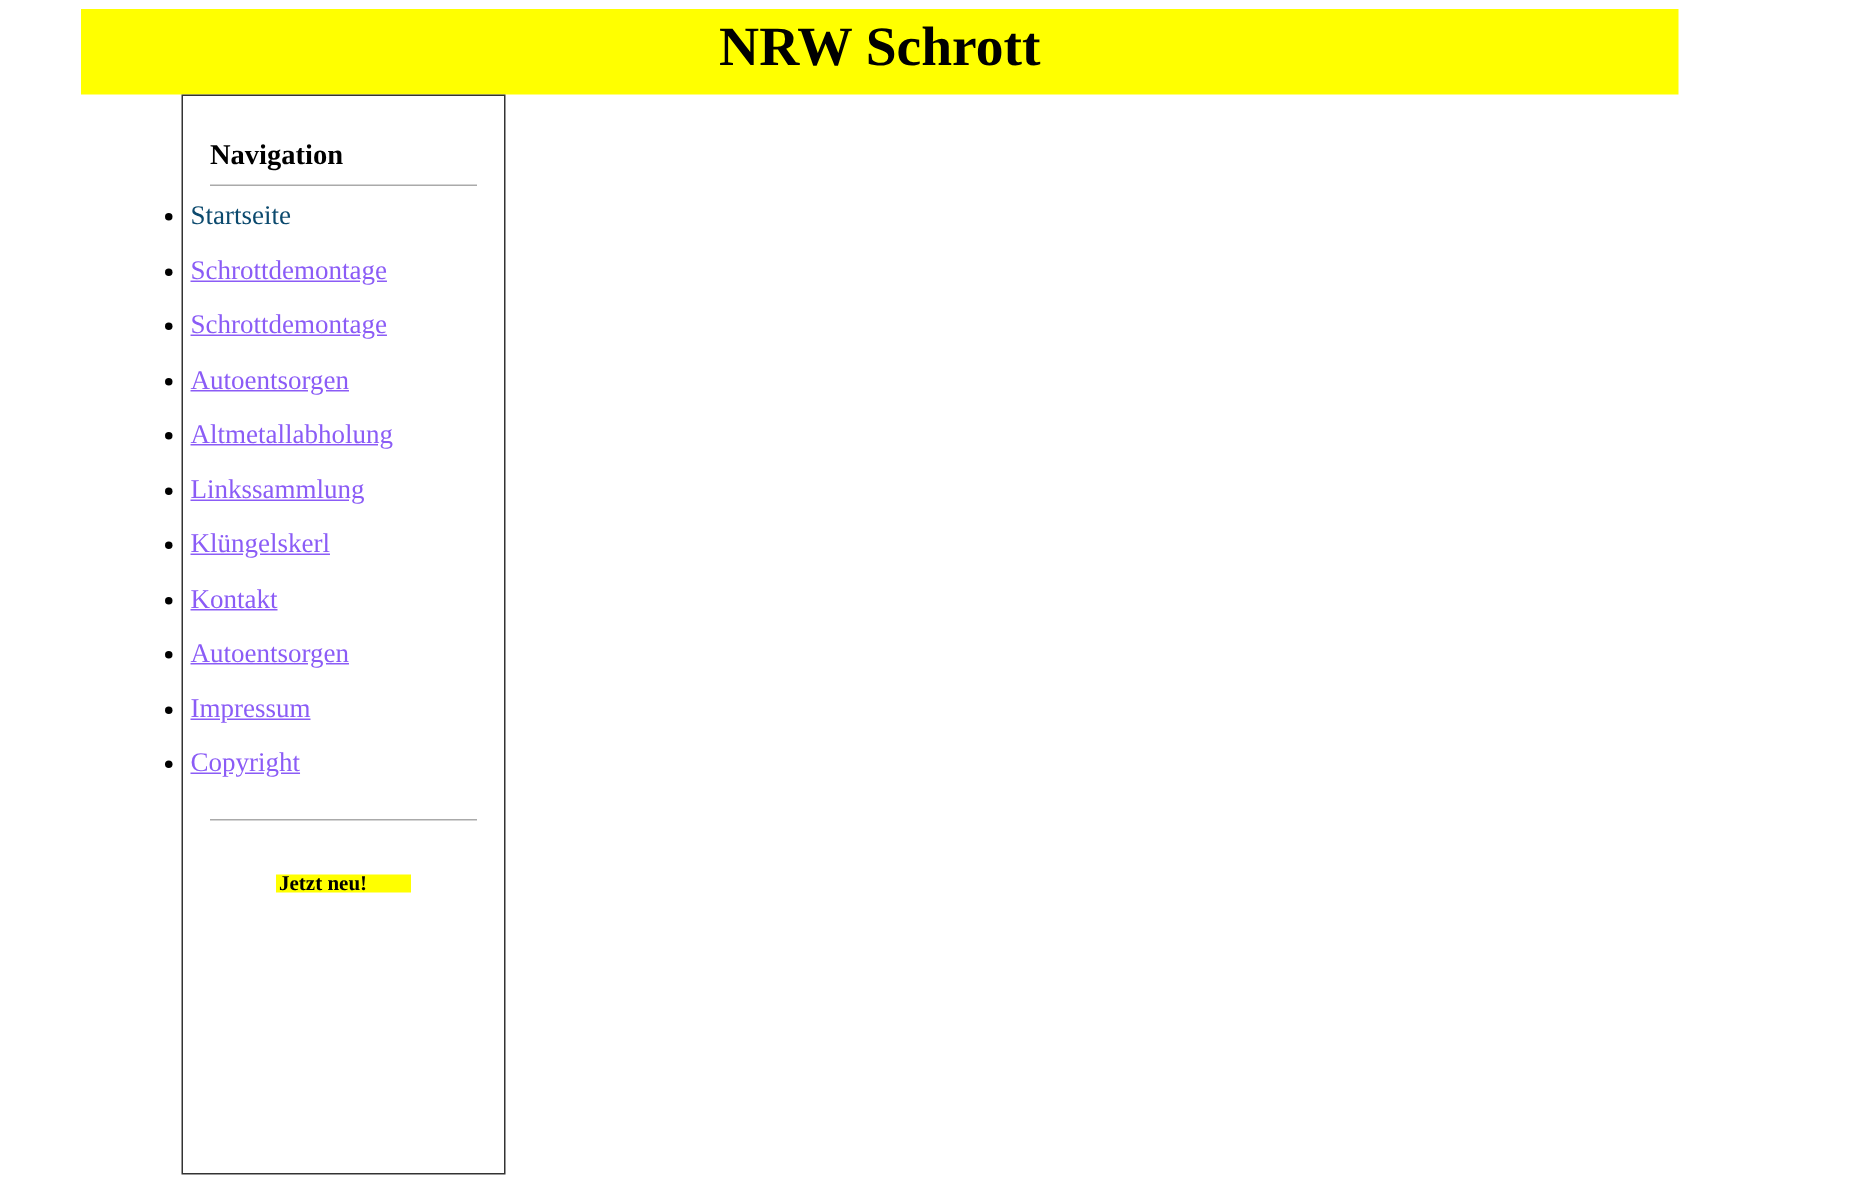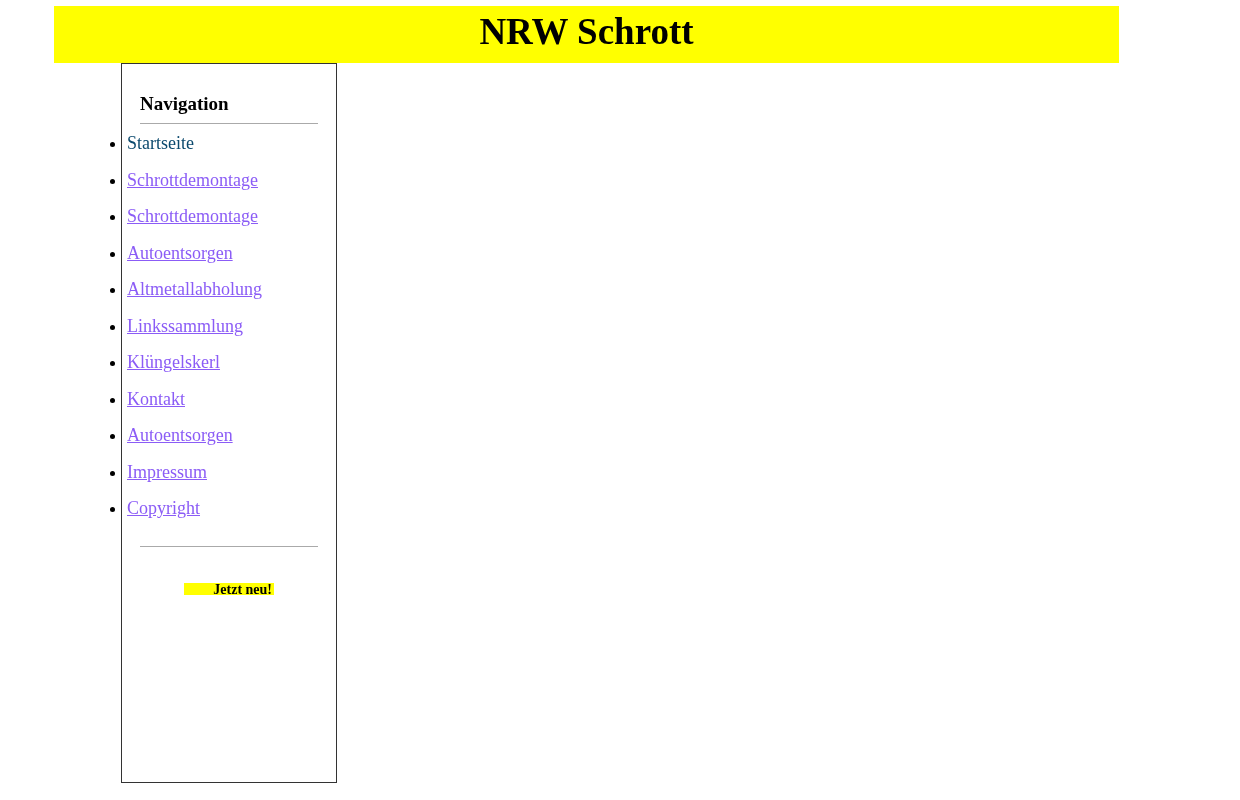--- a/index.html
+++ b/index.html
@@ -72,21 +72,21 @@
       margin: 26px 0 36px 0;
     }
     .badge {
       display: block;
       margin: 0 auto;
       width: 86px;
       background: #ffff00;
       color: #000;
       font-weight: bold;
       font-size: 14px;
-      text-align: right;
+      text-align: left;
       padding: 0 2px 0 2px;
       line-height: 1.0;
       overflow: hidden;
       height: 12px;
     }
   </style>
 </head>
 <body>
 
 <div class="page">

